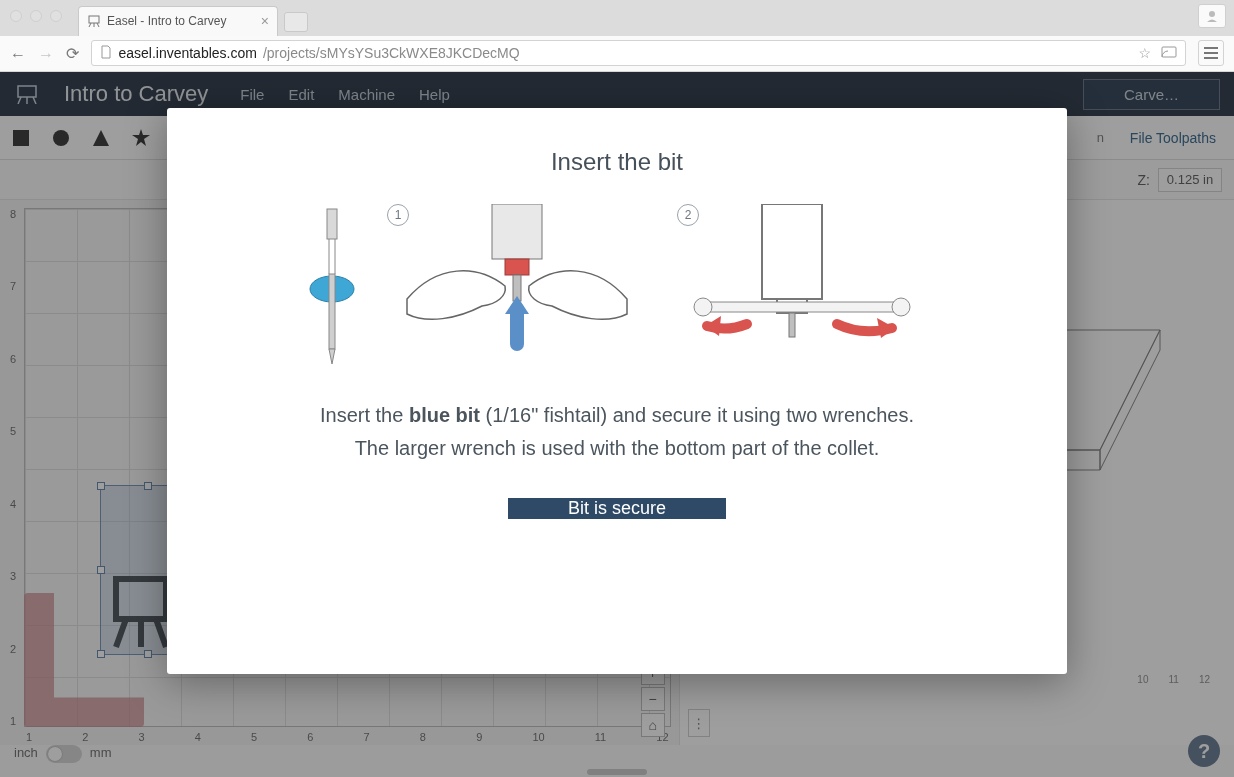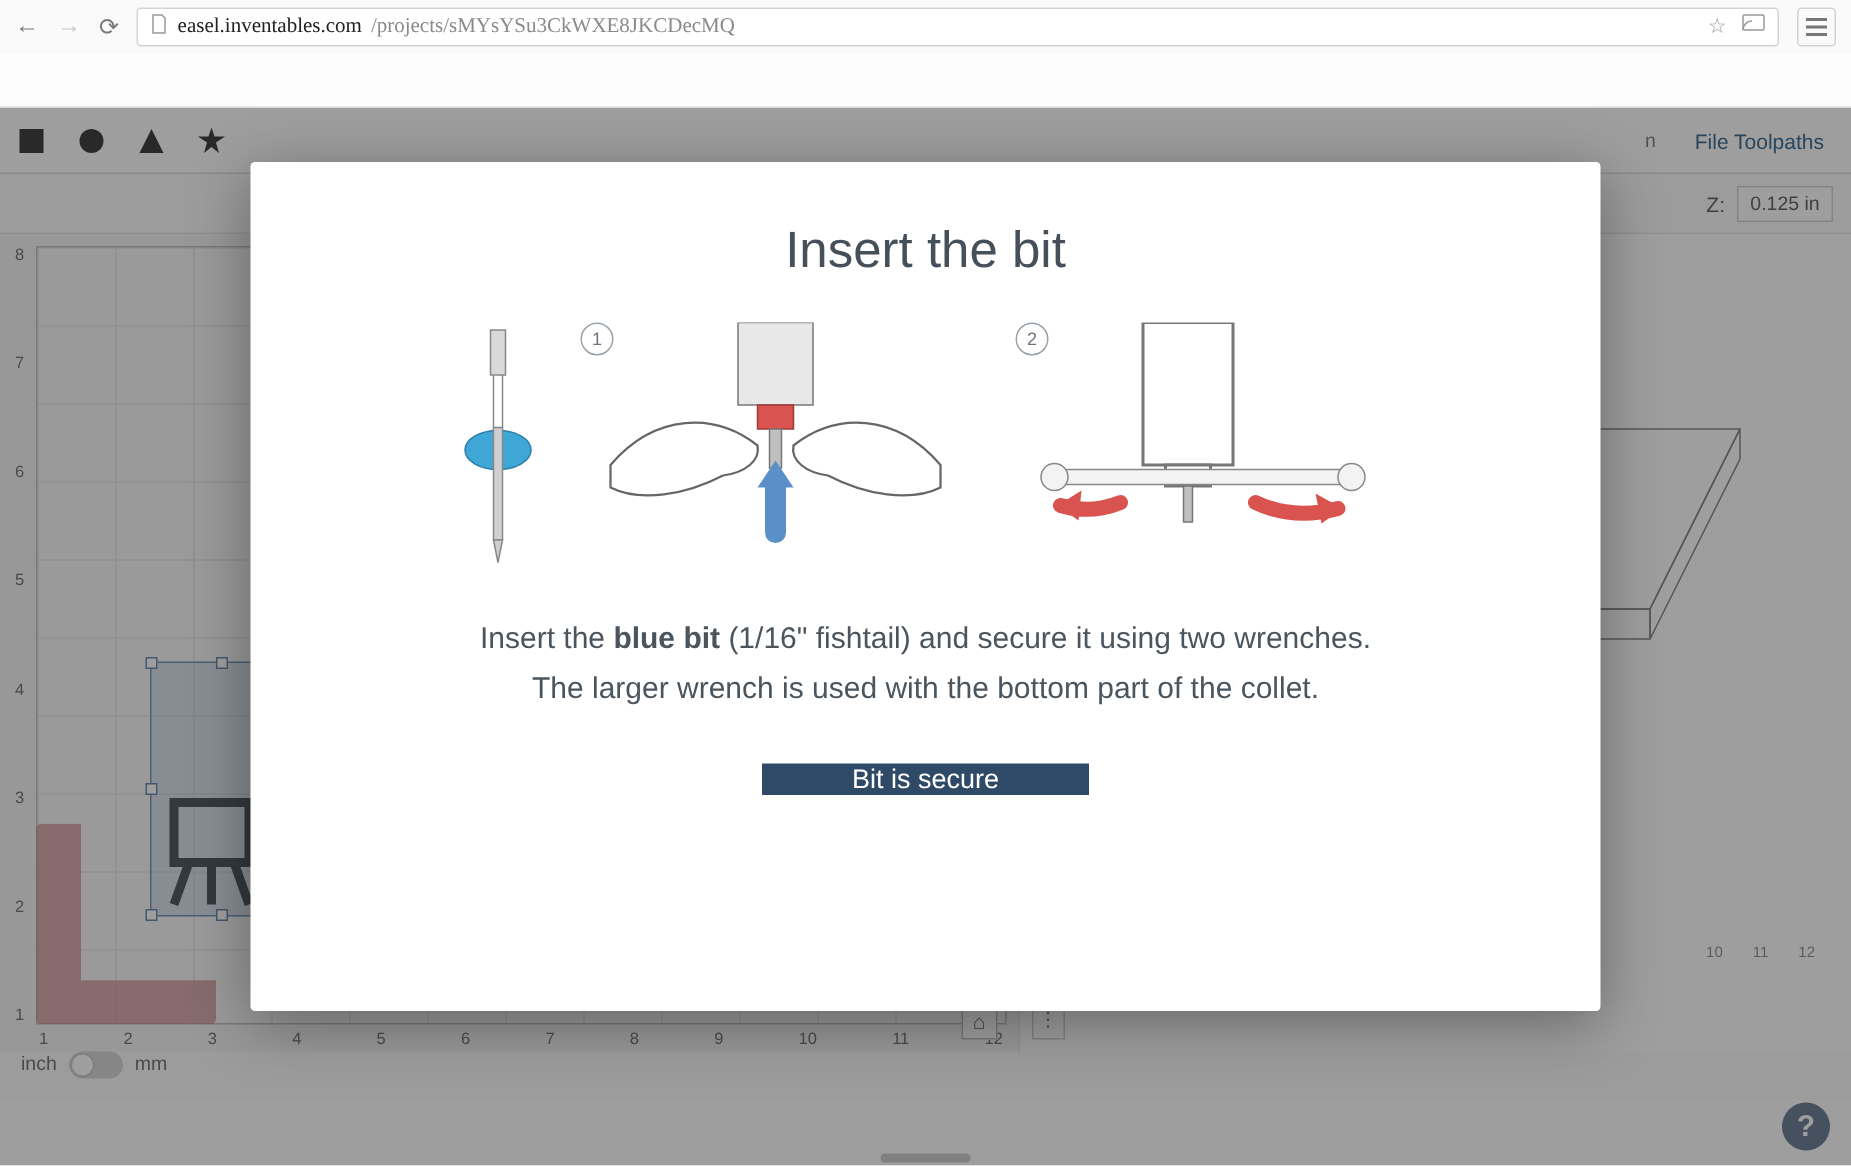--- a/index.html
+++ b/index.html
@@ -76,21 +76,20 @@
     height:26px;
     border:1px solid #d3d3d3;
     border-radius:3px;
     display:flex;
     align-items:center;
     padding:0 8px;
     font-size:14px;
     color:#333;
     background:#fff;
     gap:6px;
-    font-family:Liberation Serif, serif;
   }
   .addr .host { color:#222;}
   .addr .path { color:#8a8a8a;}
   .addr .right-icons {margin-left:auto;display:flex;gap:10px;color:#999;}
   .hamburger {
     width:26px;height:26px;border:1px solid #d3d3d3;border-radius:3px;
     display:flex;flex-direction:column;align-items:center;justify-content:center;gap:3px;
   }
   .hamburger div{width:14px;height:2px;background:#777;}
   
@@ -243,21 +242,21 @@
     position:absolute; z-index:60;
     left:50%; top:108px; transform:translateX(-50%);
     width:900px; height:566px;
     background:#fff; border-radius:3px;
     box-shadow:0 8px 40px rgba(0,0,0,.35);
     padding:40px 50px 30px;
     text-align:center;
     color:#3f4a54;
   }
   .modal h1{
-    font-weight:300; font-size:34px; color:#46505a; margin-bottom:28px;
+    font-weight:300; font-size:24px; color:#46505a; margin-bottom:28px;
   }
   .diagrams{
     display:flex;justify-content:center;align-items:center;gap:30px;margin:10px 0 30px;
   }
   .step-badge{
     width:22px;height:22px;border:1px solid #9aa3ab;border-radius:50%;
     font-size:12px;color:#6c7680;display:flex;align-items:center;justify-content:center;
   }
   .modal p{ font-size:20px; font-weight:300; color:#4b555e; margin:10px 0;}
   .modal p b{font-weight:600;}
@@ -266,20 +265,44 @@
     display:inline-block;
     background:#2e4a66;color:#fff;border:none;
     padding:0 60px;font-size:18px;font-weight:300;
   }
   .illus svg{display:block;}
 </style>
 </head>
 <body>
 
 <div class="browser-top">
+  <div class="tab-strip">
+    <div class="traffic-lights">
+      <span></span>
+      <span></span>
+      <span></span>
+    </div>
+    <div class="tab">
+      <span class="favicon">
+        <svg width="14" height="12" viewBox="0 0 14 12">
+            <rect x="2" y="1" width="10" height="7" fill="none" stroke="#777" stroke-width="1"></rect>
+            <path d="M4 8 L2 12 M10 8 L12 12 M7 8 L7 12" stroke="#777" stroke-width="1"></path>
+          </svg>
+      </span>
+      <span>Easel - Intro to Carvey</span>
+      <span class="close">×</span>
+    </div>
+    <div class="new-tab"></div>
+    <div class="menu-chip">
+      <svg width="14" height="14" viewBox="0 0 14 14">
+          <circle cx="7" cy="5" r="3" fill="#bbb"></circle>
+          <path d="M2 13 Q7 8 12 13" fill="#bbb"></path>
+        </svg>
+    </div>
+  </div>
   <div class="nav-row">
     <span class="nib">←</span>
     <span class="nib" style="opacity:.4">→</span>
     <span class="nib">⟳</span>
     <div class="addr">
       <span>
         <svg width="12" height="14" viewBox="0 0 12 14">
             <path d="M2 1 h6 l2 2 v10 h-8 z" fill="none" stroke="#999"></path>
           </svg>
       </span>
@@ -297,20 +320,34 @@
     </div>
     <div class="hamburger">
         <div></div>
         <div></div>
         <div></div>
       </div>
   </div>
 </div>
 
 <div class="app">
+  <div class="app-header">
+    <span class="logo">
+      <svg width="26" height="20" viewBox="0 0 26 20">
+          <rect x="4" y="2" width="18" height="11" fill="none" stroke="#c7d0db" stroke-width="1.5"></rect>
+          <path d="M7 13 L4 20 M19 13 L22 20 M13 13 L13 20" stroke="#c7d0db" stroke-width="1.5"></path>
+        </svg>
+    </span>
+    <span class="title">Intro to Carvey</span>
+    <span class="menu">File</span>
+    <span class="menu">Edit</span>
+    <span class="menu">Machine</span>
+    <span class="menu">Help</span>
+    <button class="carve-btn">Carve…</button>
+  </div>
 
   <div class="toolbar">
     <span class="shape">
         <svg width="20" height="20">
           <rect x="2" y="2" width="16" height="16" fill="#2b2b2b"></rect>
         </svg>
       </span>
     <span class="shape">
         <svg width="20" height="20">
           <circle cx="10" cy="10" r="8" fill="#2b2b2b"></circle>

